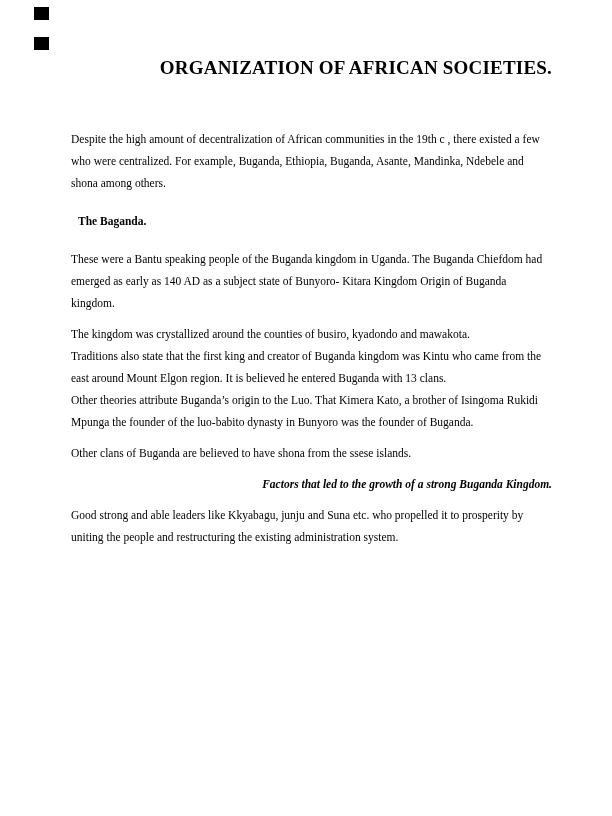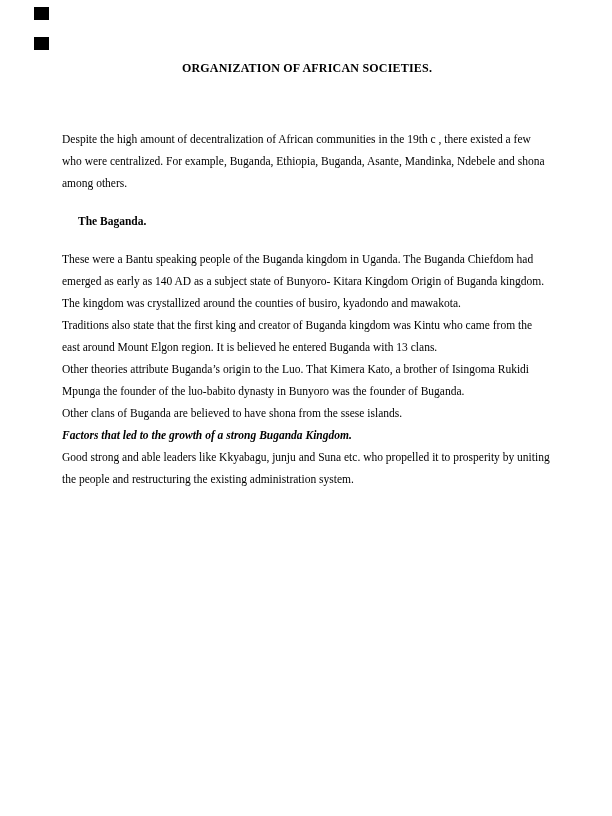--- a/index.html
+++ b/index.html
@@ -27,50 +27,51 @@
   .corner-marker.m1 { top: 7px; }
   .corner-marker.m2 { top: 37px; }
 
   .content {
     position: absolute;
     top: 58px;
     left: 62px;
     right: 60px;
   }
   .doc-title {
-    font-size: 12px;
+    font-size: 19px;
     font-weight: bold;
-    text-align: center;
+    text-align: right;
     letter-spacing: 0.2px;
     margin: 0 0 50px 0;
     line-height: 20px;
   }
   .content p {
     font-size: 11.5px;
     line-height: 22px;
-    margin: 0;
+    margin: 9px;
     white-space: pre-wrap;
   }
   .p-intro    { margin-bottom: 40px; }
   .h-section {
     font-size: 11.5px;
     line-height: 22px;
     font-weight: bold;
     margin: 16px;
   }
   .p-baganda-1 { margin-bottom: 14px; }
   .p-baganda-2 { margin-bottom: 24px; }
   .p-bachwezi  { margin-bottom: 22px; }
   .p-ssese     { margin-bottom: 44px; }
   .h-factors {
     font-size: 11.5px;
     line-height: 22px;
     font-weight: bold;
     font-style: italic;
     margin: 0;
+    text-align: right;
   }
 </style>
 </head>
 <body>
 
 <div class="page">
 
   <div class="corner-marker m1"></div>
   <div class="corner-marker m2"></div>
 

